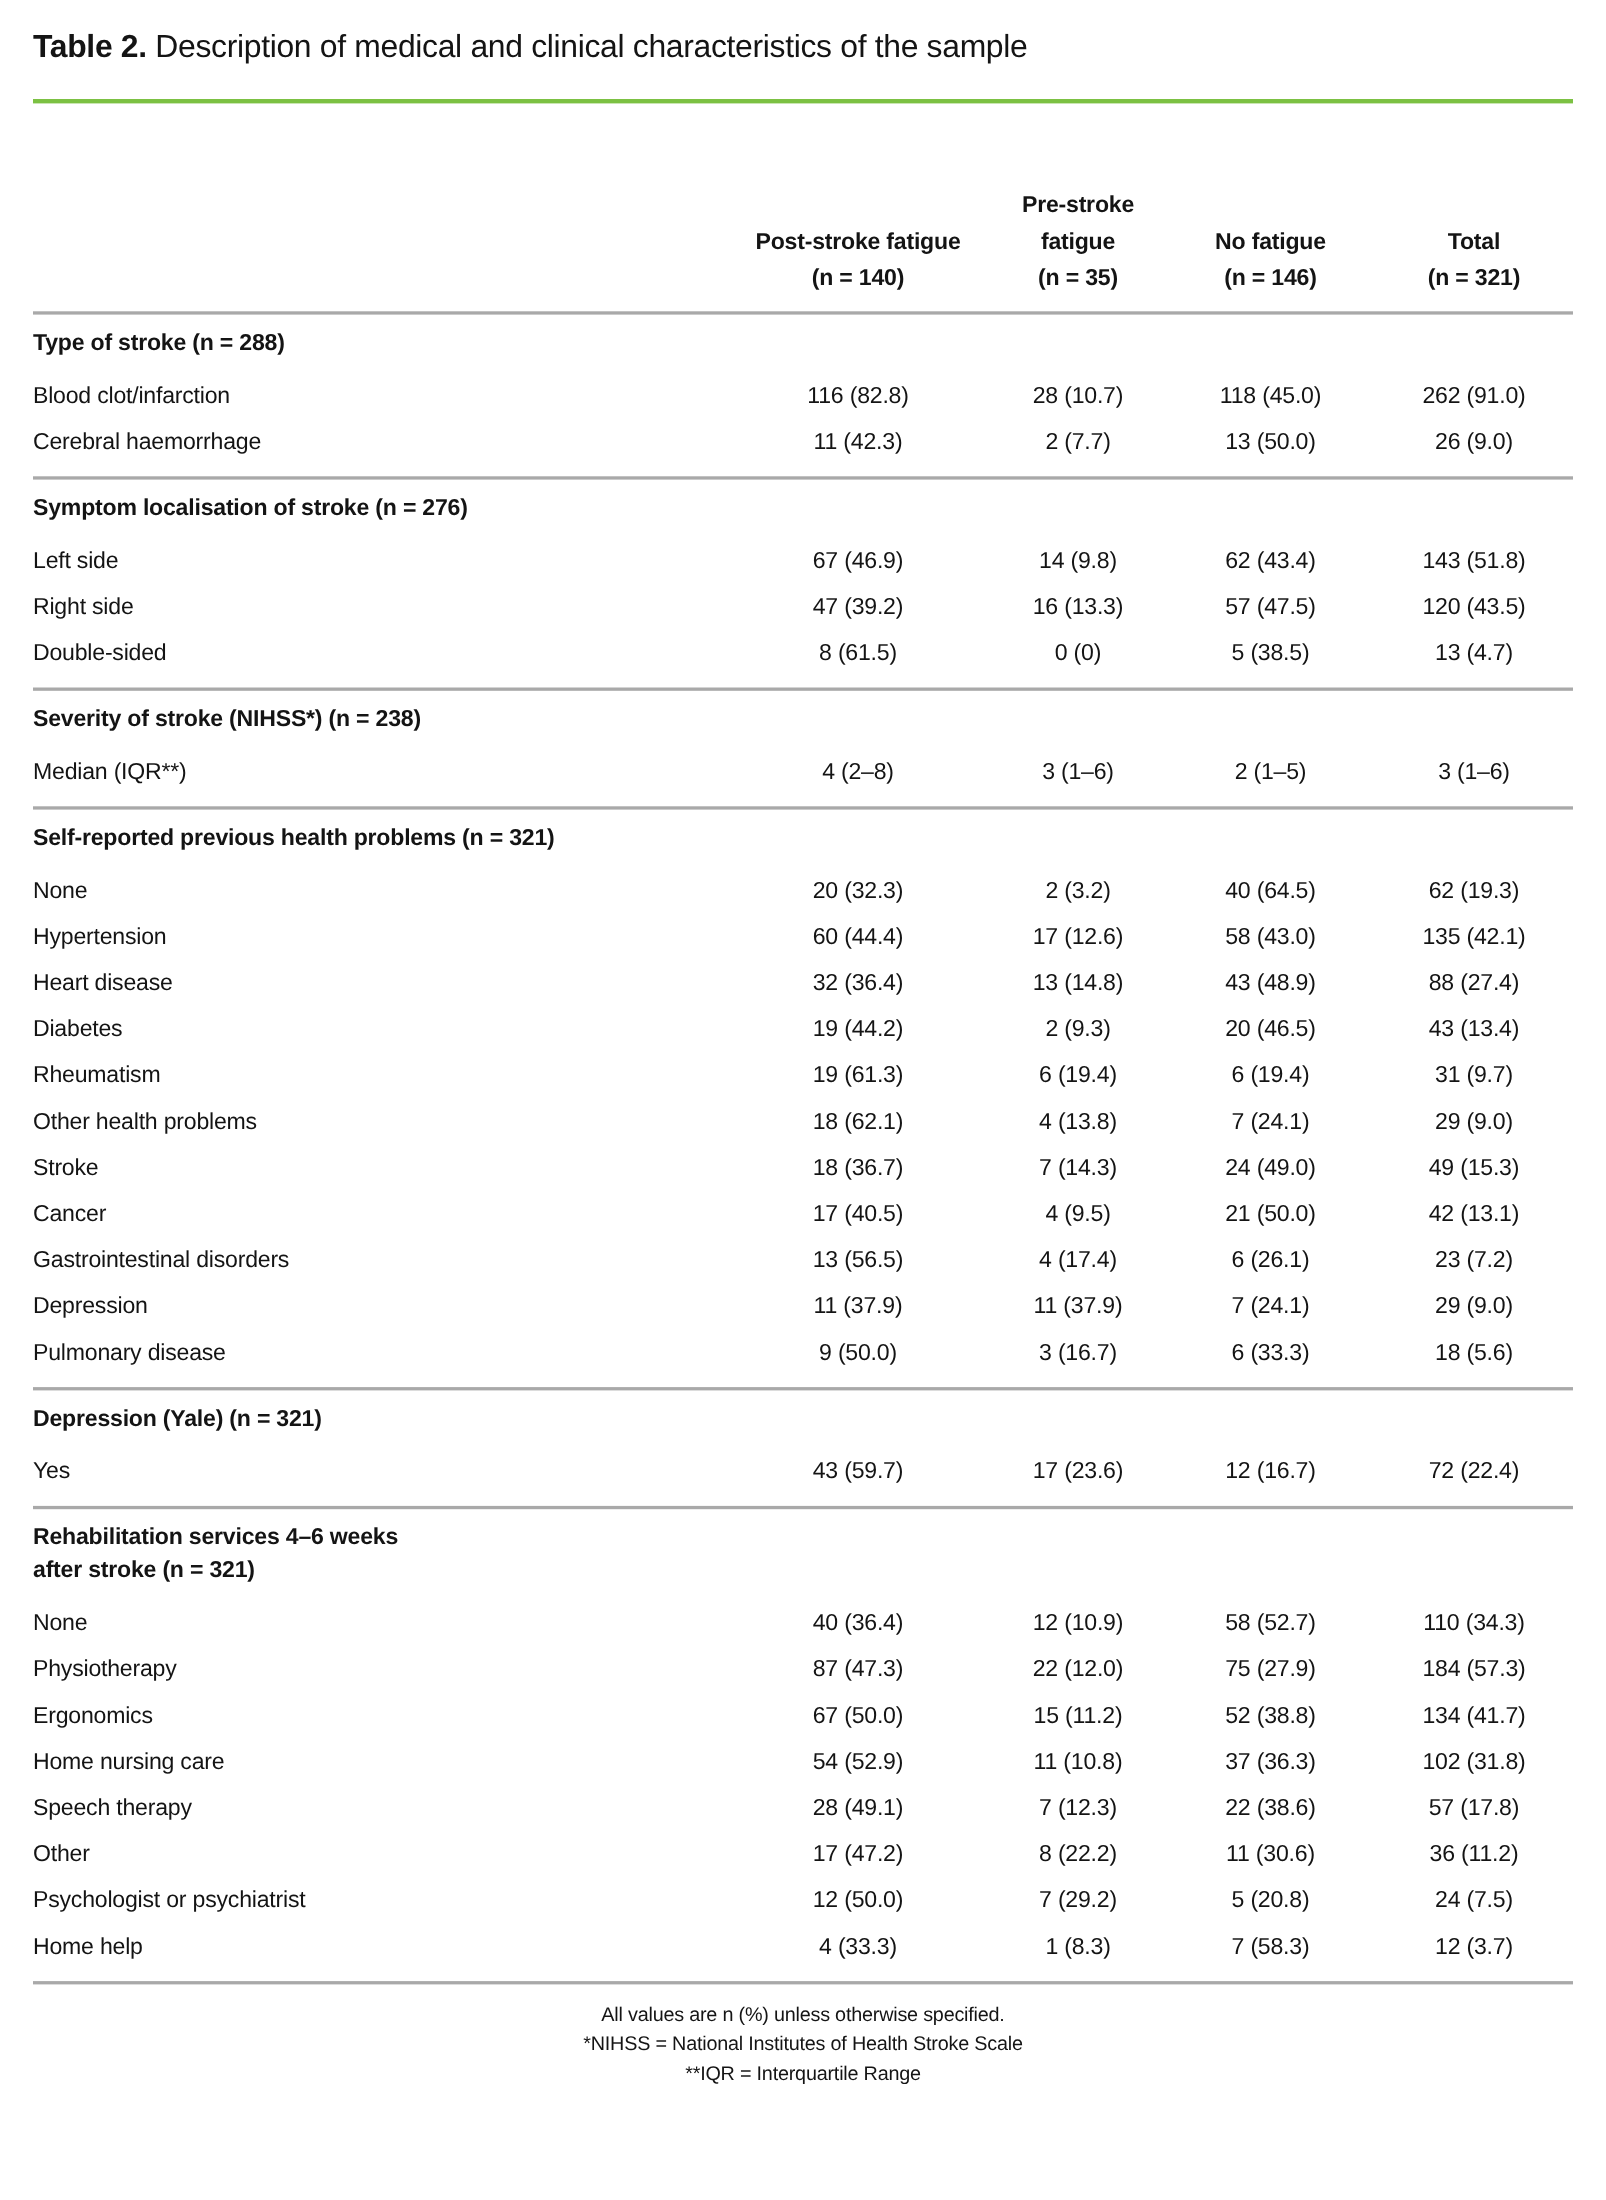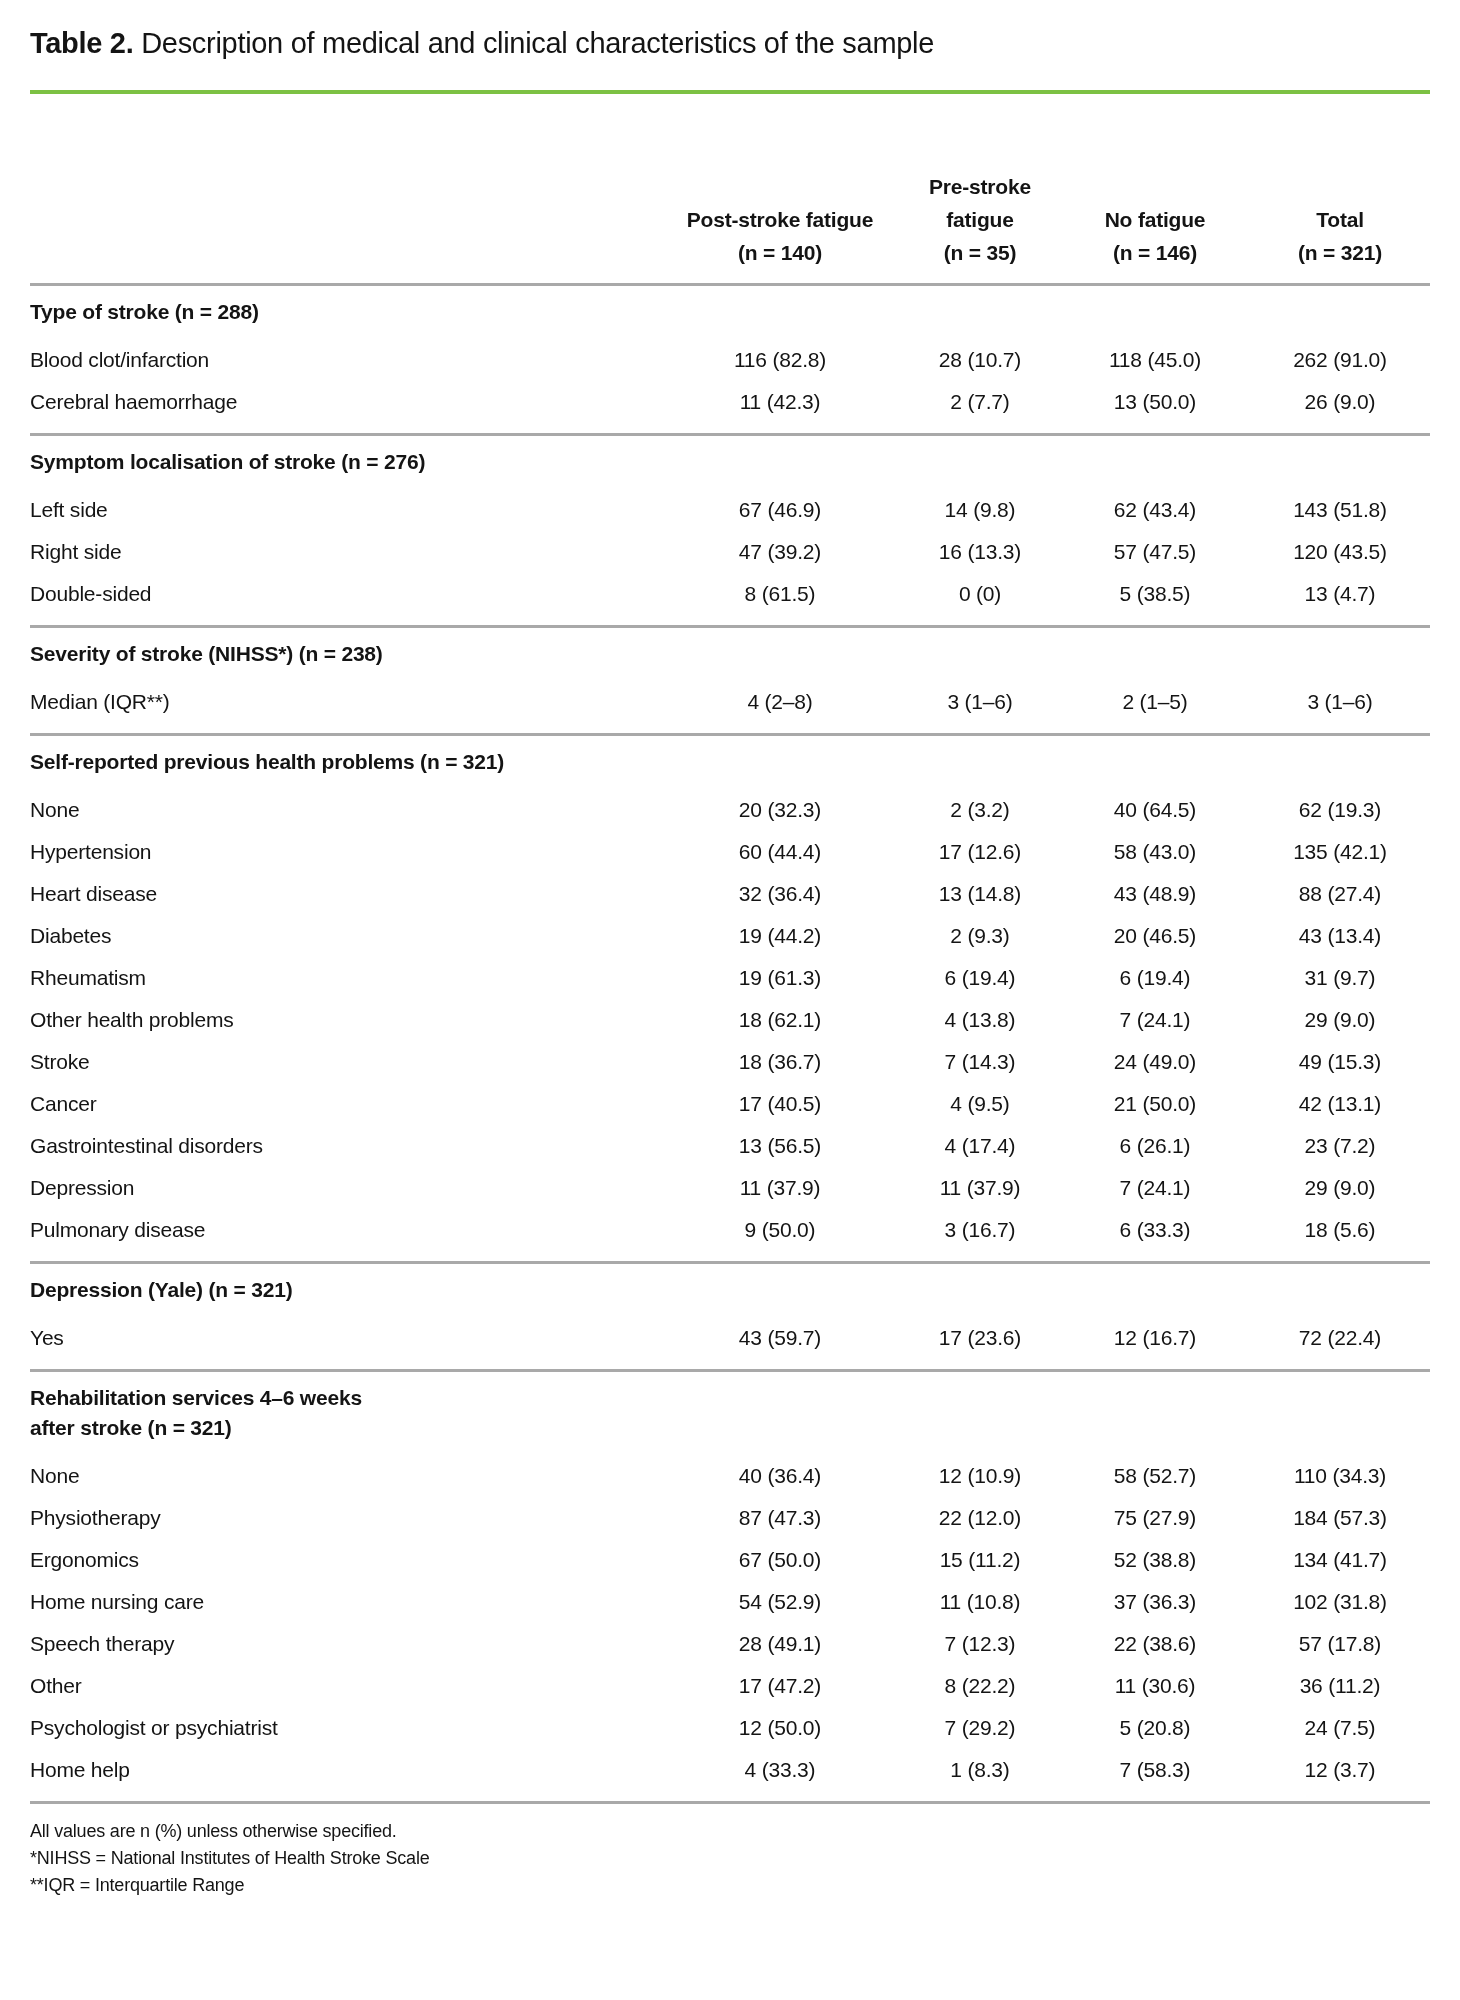--- a/index.html
+++ b/index.html
@@ -76,20 +76,21 @@
   tbody.section tr:last-child td { padding-bottom: 19px; }
   .footnotes-rule {
     width: 1400px;
     border-top: 3px solid var(--divider);
   }
   .footnotes {
     margin-top: 14px;
     font-size: 18px;
     line-height: 27px;
     letter-spacing: -0.2px;
+    text-align: center;
   }
 </style>
 </head>
 <body>
 
 <div class="page">
 
   <div class="title-row">
     <span class="title-bold">Table 2.</span><span class="title-text"> Description of medical and clinical characteristics of the sample</span>
   </div>

